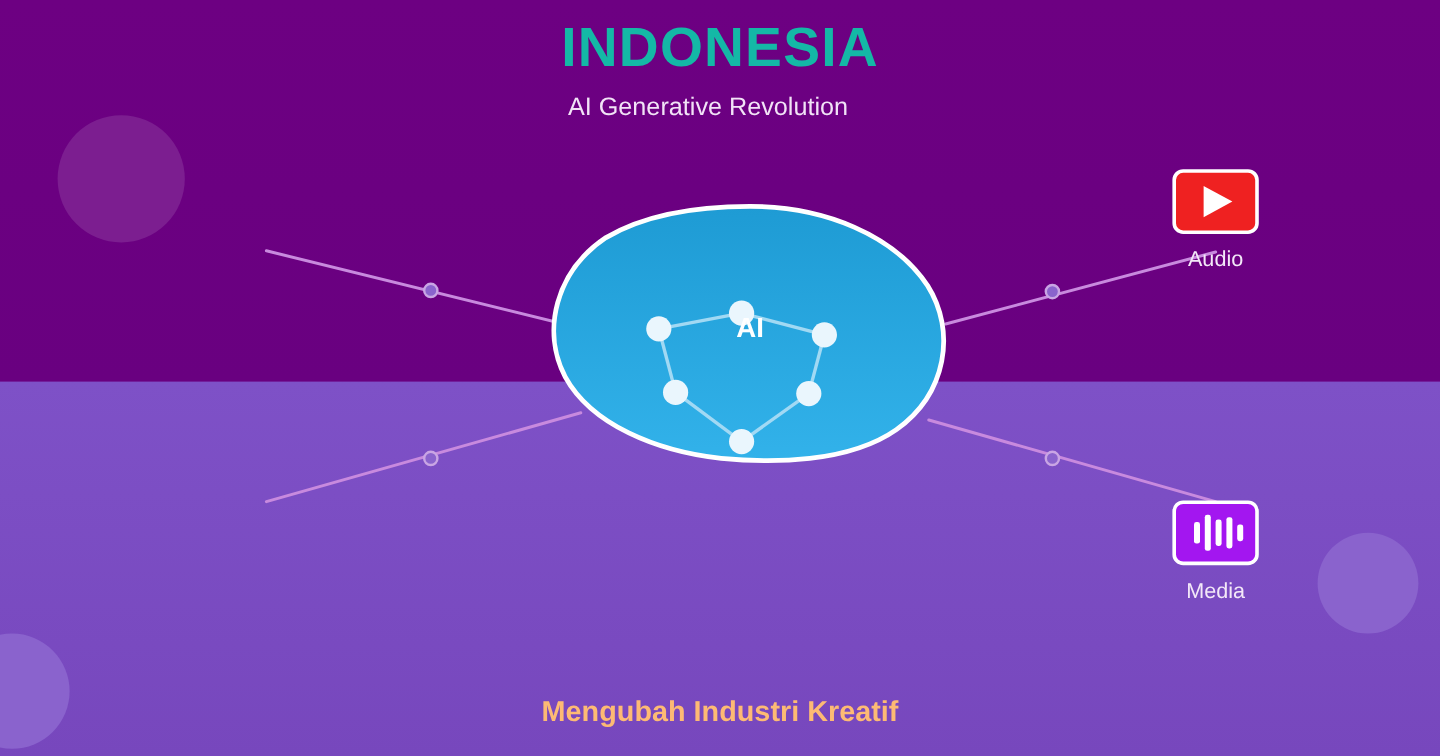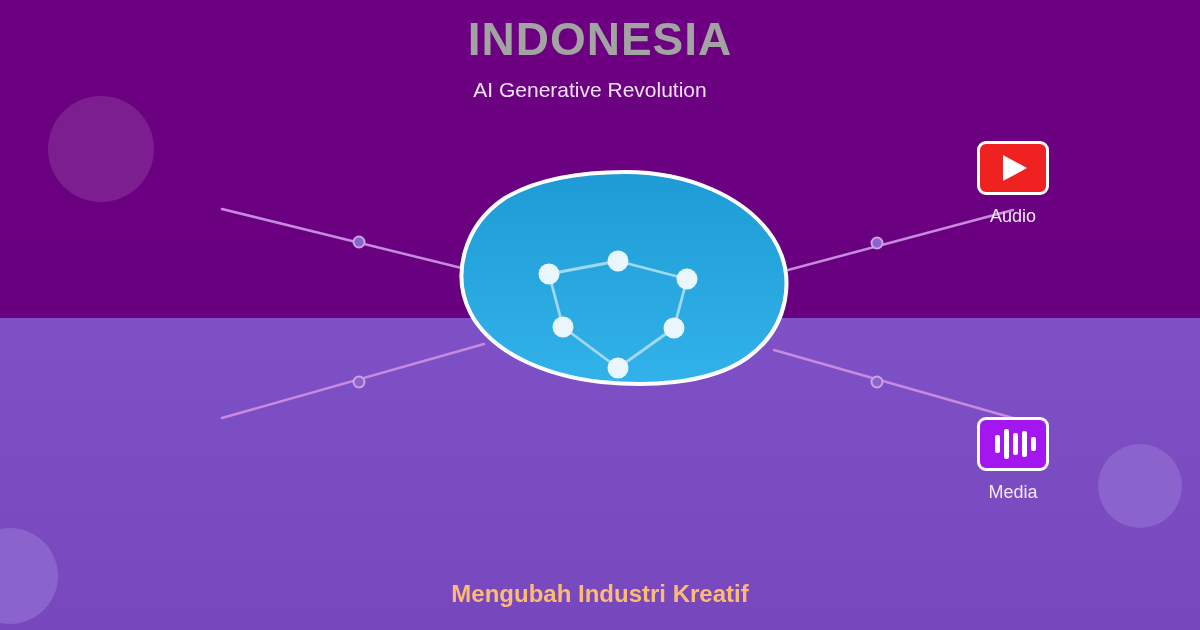--- a/index.html
+++ b/index.html
@@ -39,21 +39,21 @@
   .deco-3 { left: 1098px; top: 444px; width: 84px;  height: 84px;  background: #8a63cd; }
 
   
   .title {
     position: absolute;
     left: 0; top: 12px;
     width: 1200px;
     text-align: center;
     font-size: 46px;
     font-weight: bold;
-    color: #a3a3a3;
+    color: #14b8a6;
     letter-spacing: 1px;
   }
   .subtitle {
     position: absolute;
     left: 0; top: 78px;
     width: 1180px;
     text-align: center;
     font-size: 21px;
     font-weight: normal;
     color: #f2e3f7;
@@ -209,20 +209,21 @@
       </g>
       <g fill="#eaf6fd">
         <circle cx="163" cy="93" r="10.5"></circle>
         <circle cx="94" cy="106" r="10.5"></circle>
         <circle cx="232" cy="111" r="10.5"></circle>
         <circle cx="108" cy="159" r="10.5"></circle>
         <circle cx="219" cy="160" r="10.5"></circle>
         <circle cx="163" cy="200" r="10.5"></circle>
       </g>
     </svg>
+    <div class="ai-label">AI</div>
   </div>
 
 
   <div class="node node-media">
     <div class="node-icon ico-media">
       <span class="m-tri"></span>
     </div>
     <div class="node-label">Audio</div>
   </div>
 

